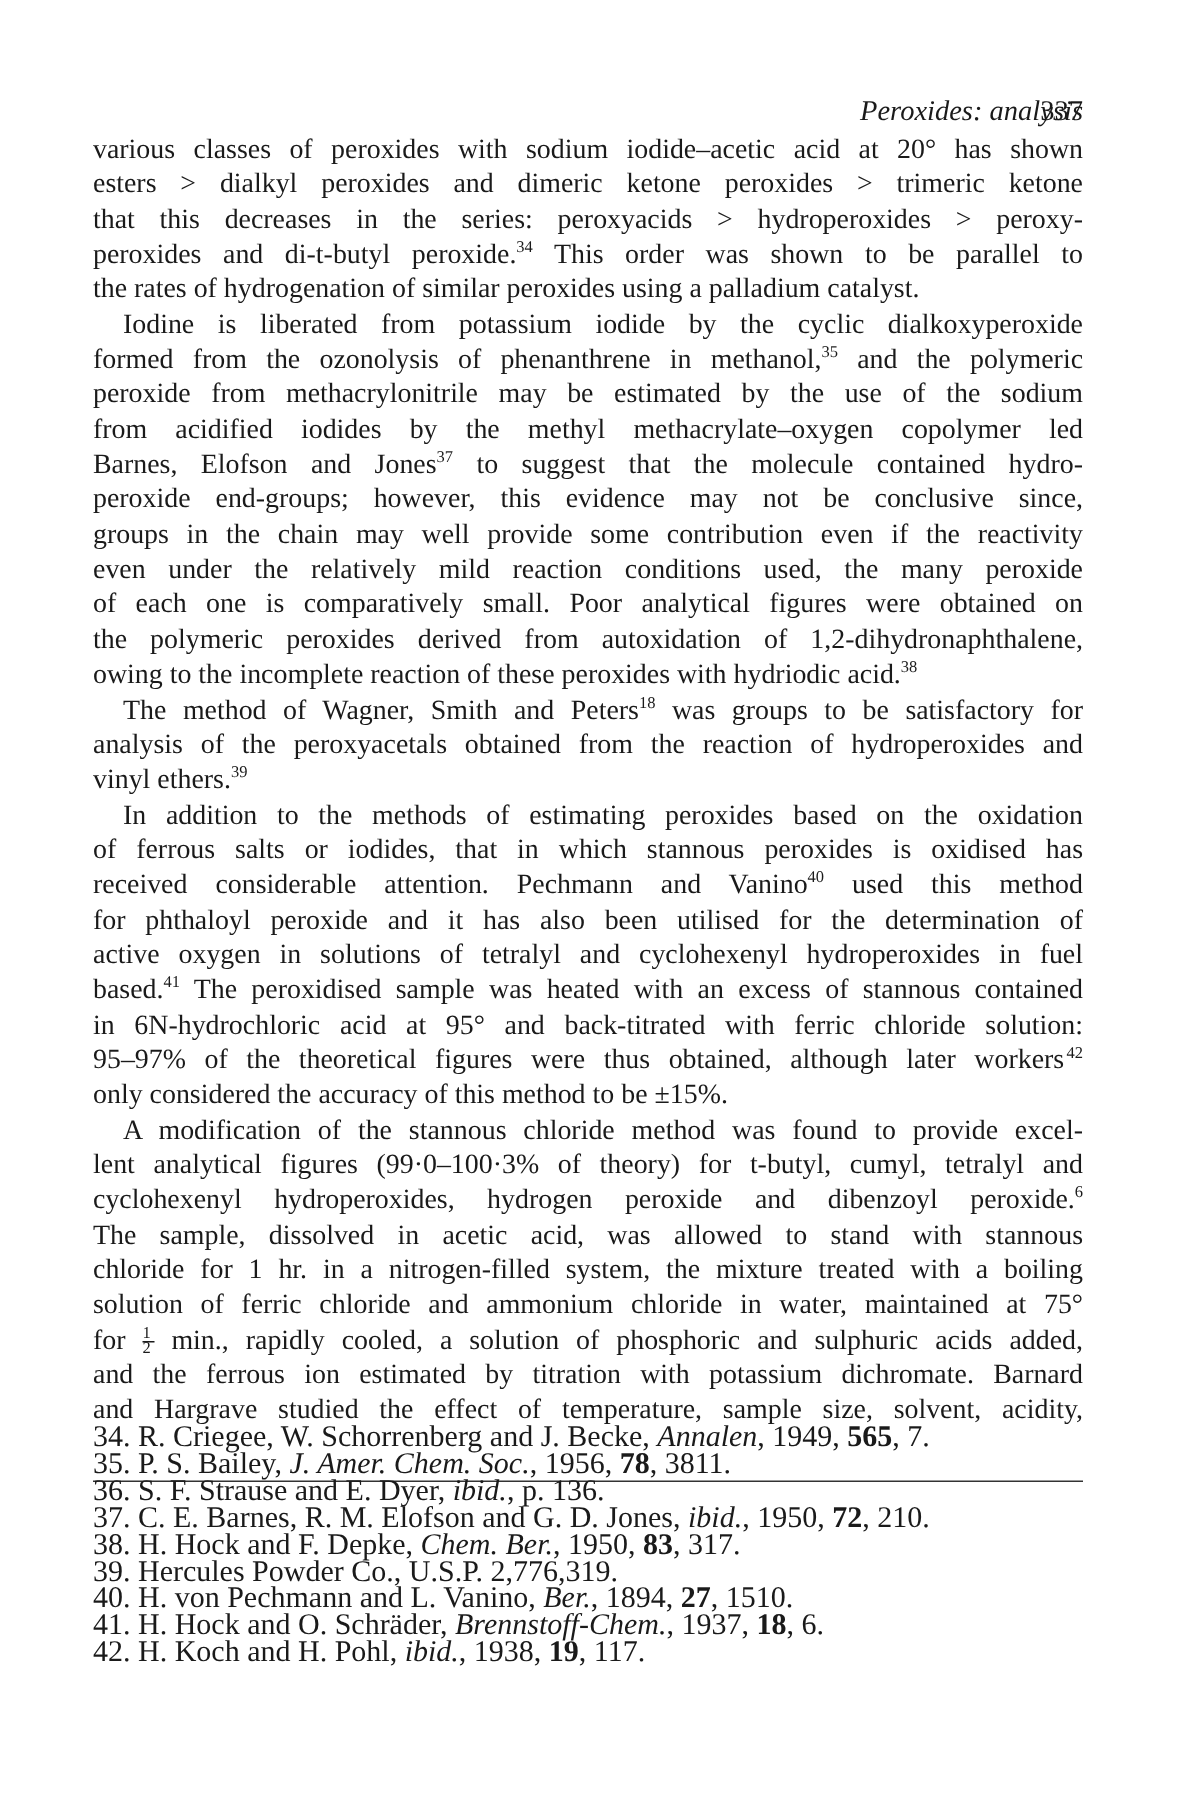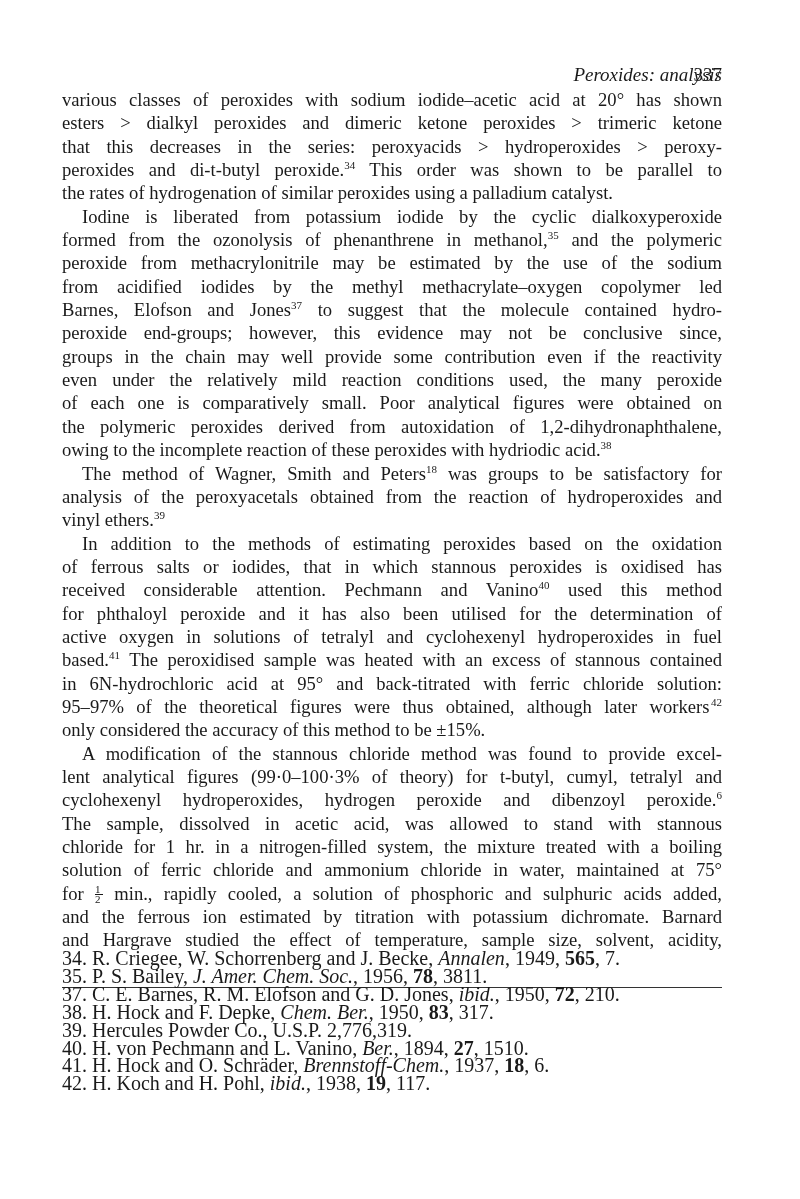--- a/index.html
+++ b/index.html
@@ -91,20 +91,21 @@
       <span class="line">and the ferrous ion estimated by titration with potassium dichromate. Barnard</span>
       <span class="line">and Hargrave studied the effect of temperature, sample size, solvent, acidity,</span>
     </p>
   </div>
 
   <div class="rule"></div>
 
   <div class="footnotes">
     <span class="fn"><span>34. R. Criegee, W. Schorrenberg and J. Becke, </span><i>Annalen</i><span>, 1949, </span><b>565</b><span>, 7.</span></span>
     <span class="fn"><span>35. P. S. Bailey, </span><i>J. Amer. Chem. Soc.</i><span>, 1956, </span><b>78</b><span>, 3811.</span></span>
+    <span class="fn"><span>36. S. F. Strause and E. Dyer, </span><i>ibid.</i><span>, p. 136.</span><b></b><span></span></span>
     <span class="fn"><span>37. C. E. Barnes, R. M. Elofson and G. D. Jones, </span><i>ibid.</i><span>, 1950, </span><b>72</b><span>, 210.</span></span>
     <span class="fn"><span>38. H. Hock and F. Depke, </span><i>Chem. Ber.</i><span>, 1950, </span><b>83</b><span>, 317.</span></span>
     <span class="fn"><span>39. Hercules Powder Co., U.S.P. 2,776,319.</span><i></i><span></span><b></b><span></span></span>
     <span class="fn"><span>40. H. von Pechmann and L. Vanino, </span><i>Ber.</i><span>, 1894, </span><b>27</b><span>, 1510.</span></span>
     <span class="fn"><span>41. H. Hock and O. Schräder, </span><i>Brennstoff-Chem.</i><span>, 1937, </span><b>18</b><span>, 6.</span></span>
     <span class="fn"><span>42. H. Koch and H. Pohl, </span><i>ibid.</i><span>, 1938, </span><b>19</b><span>, 117.</span></span>
   </div>
 
 </div>
 

